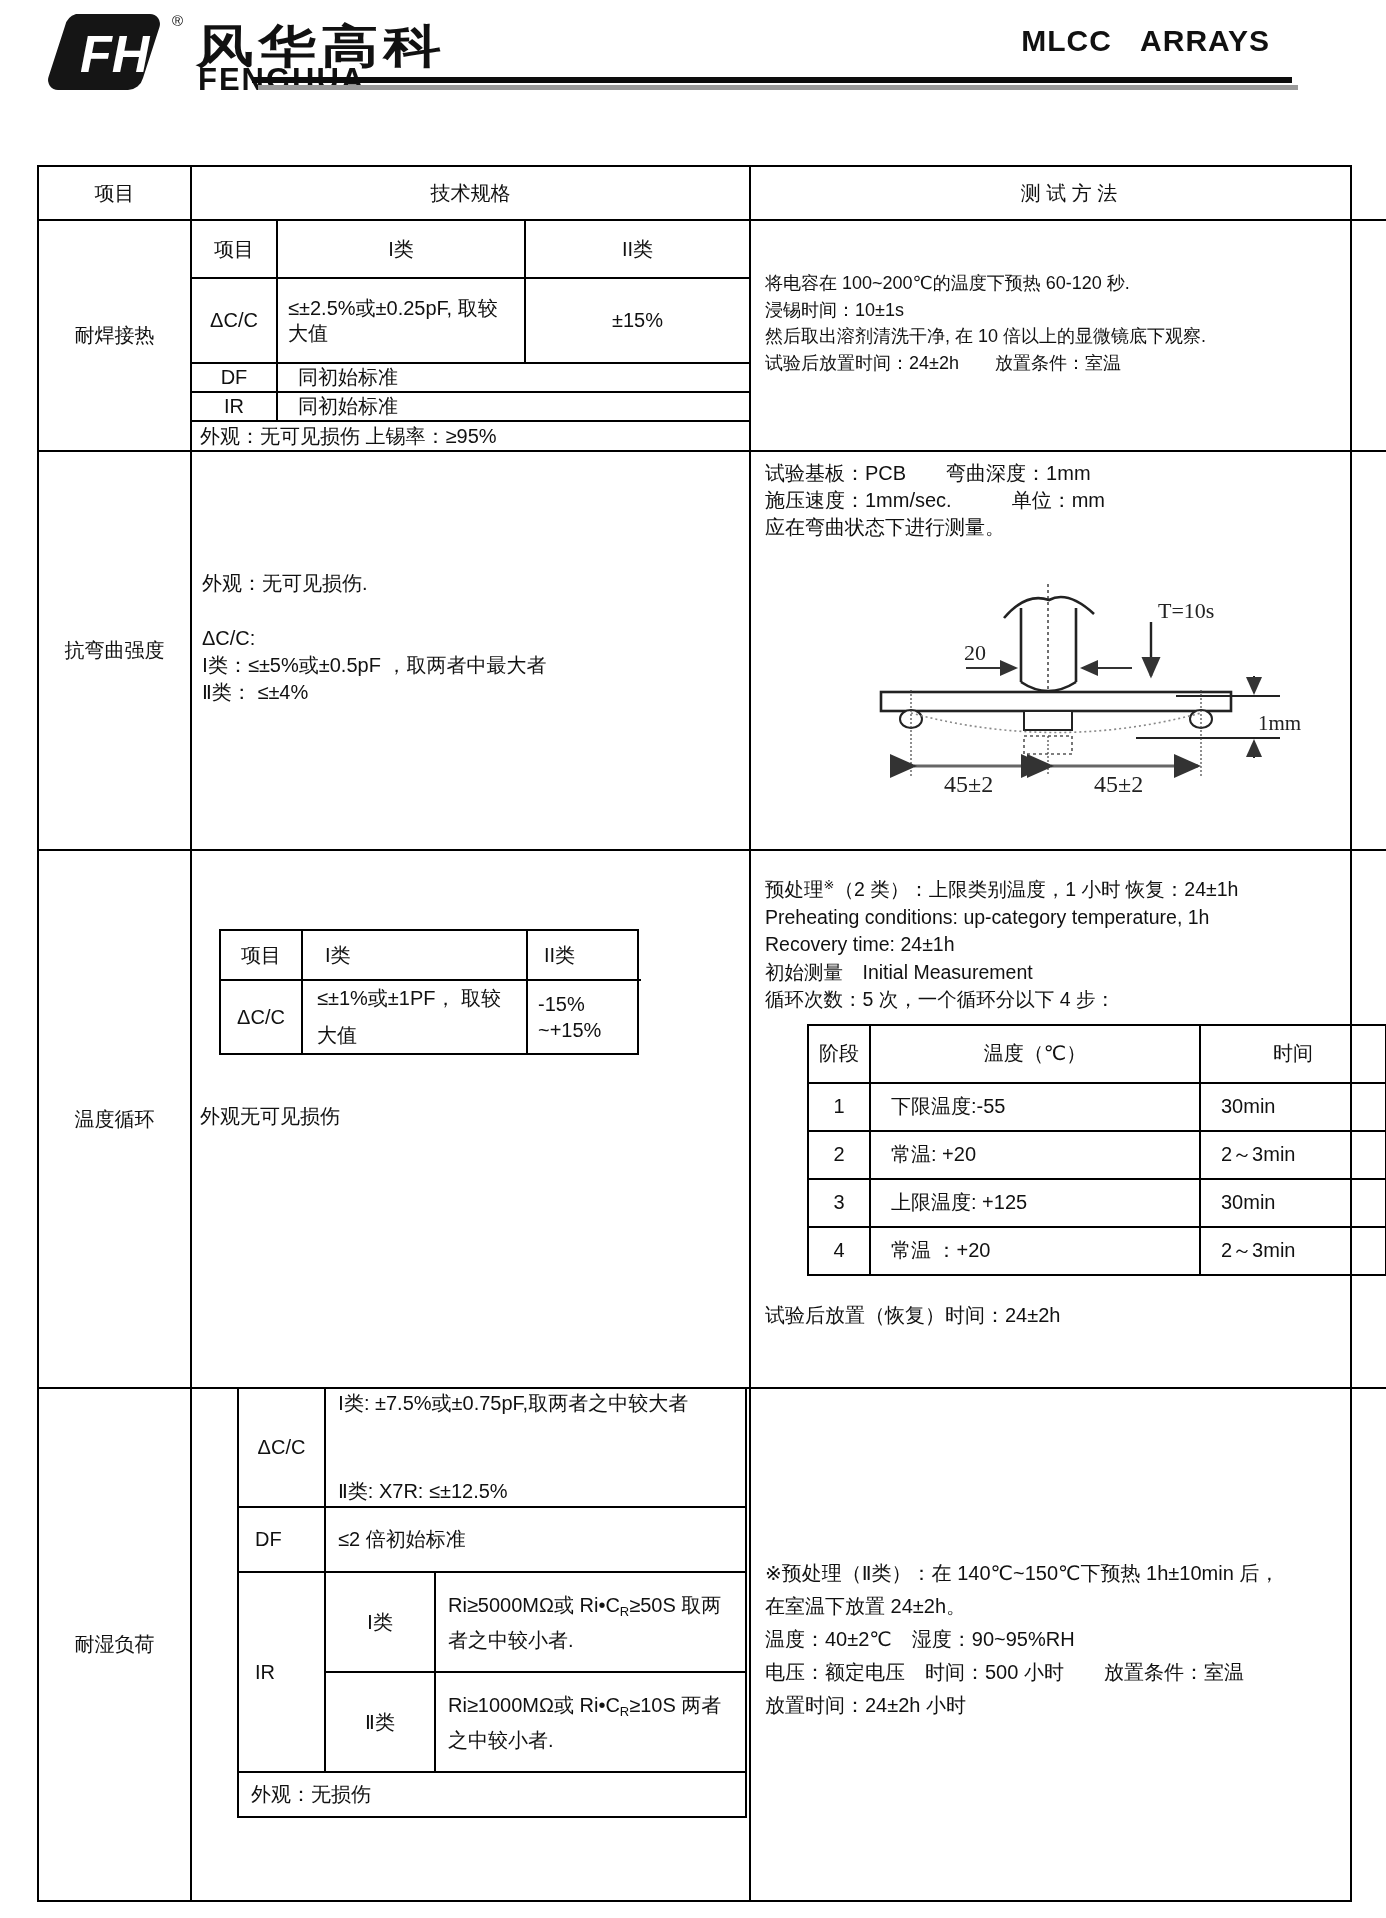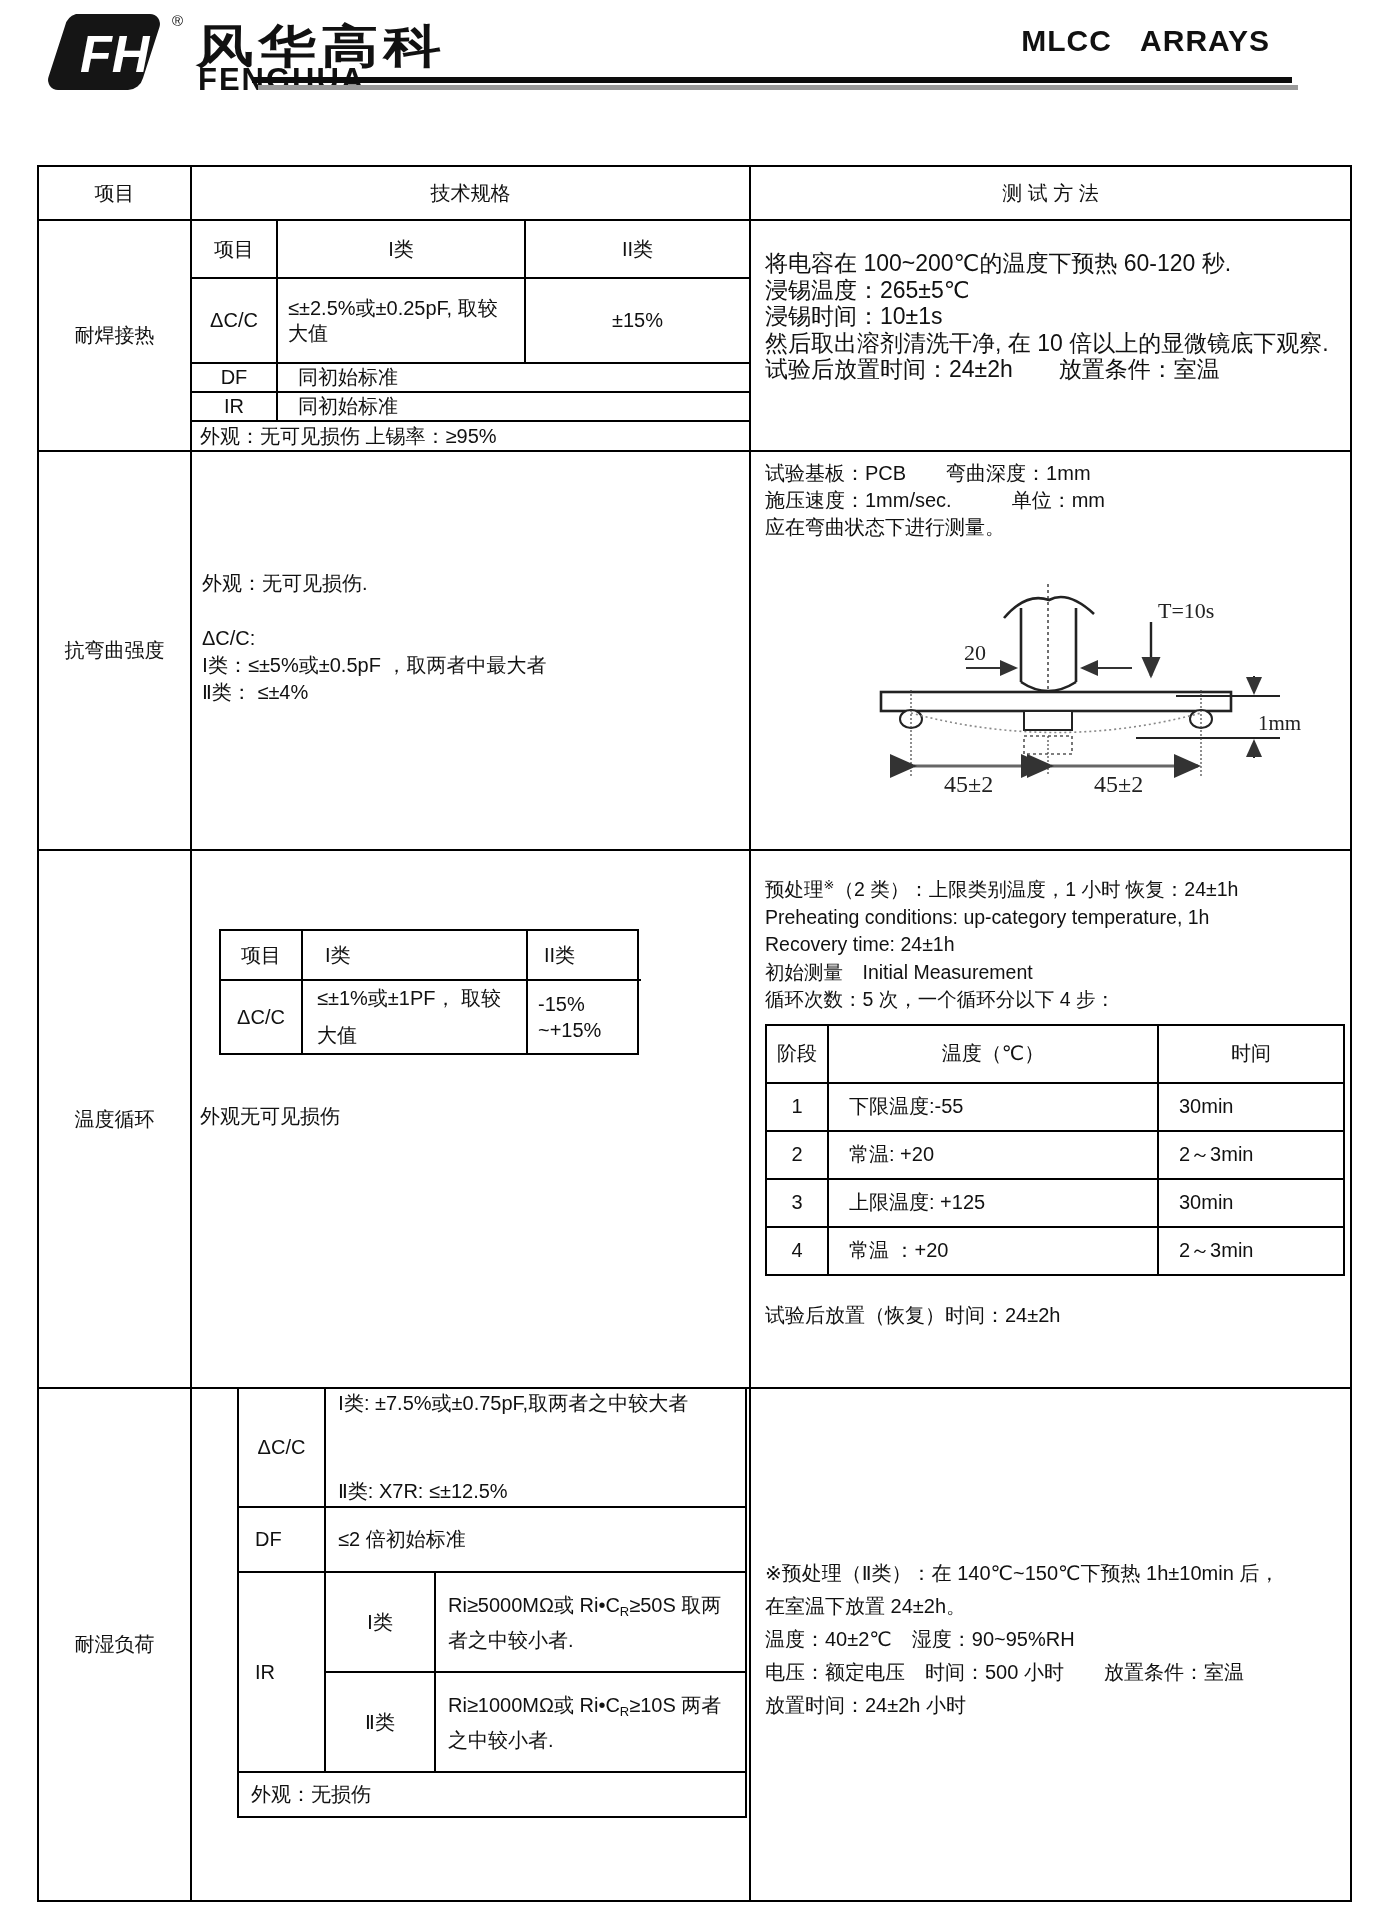--- a/index.html
+++ b/index.html
@@ -35,21 +35,21 @@
              grid-template-rows:56px 85px 29px 29px 1fr; }
   .r1-grid > div { display:flex; align-items:center; }
   .jc { justify-content:center; }
   .pl10 { padding-left:20px; }
   .pl8 { padding-left:8px; }
   .span2 { grid-column:2 / 4; }
   .span3 { grid-column:1 / 4; }
   .pad-val { padding:4px 8px 4px 10px; line-height:25px; }
 
   
-  .m1-block { padding:29px 0 0 14px; line-height:26.5px; font-size:23px; }
+  .m1-block { padding:49px 0 0 14px; line-height:26.5px; font-size:18px; }
   .m2-block { padding:8px 0 0 14px; line-height:27px; }
 
   
   .s2-block { padding:118px 0 0 10px; }
   .s2-app { margin-bottom:28px; }
   .s2-line { line-height:27px; }
 
   
   .bend-svg { position:absolute; left:55px; top:128px; }
 
@@ -57,21 +57,21 @@
   .s3-table { position:absolute; left:27px; top:78px; width:420px; border:2px solid #000;
               display:grid; grid-template-columns:80px 225px 115px; grid-template-rows:48px 74px; }
   .s3-table > div { display:flex; align-items:center; }
   .s3-app { position:absolute; left:8px; top:252px; }
 
   
   .m3-block { padding:20px 0 0 14px; }
   .m3-lines { line-height:27.5px; font-size:19.5px; }
   .cycle-table { margin-top:10px; width:580px; border:2px solid #000; display:grid;
                  grid-template-columns:60px 330px 1fr;
-                 grid-template-rows:56px 48px 48px 48px 48px; }
+                 grid-template-rows:56px 48px 48px 48px 48px;margin-left:42px; }
   .cycle-table > div { display:flex; align-items:center; }
   .recovery-line { margin-top:26px; }
 
   
   .s4-table { position:absolute; left:45px; top:-2px; width:510px; border:2px solid #000;
               display:grid; grid-template-columns:85px 110px 1fr;
               grid-template-rows:117px 65px 100px 100px 45px; }
   .s4-table > div { display:flex; align-items:center; }
   .s4-dcc-val { flex-direction:column; align-items:flex-start !important; justify-content:space-between;
                 padding-left:12px; line-height:29px; }
@@ -119,21 +119,20 @@
         <div class="jc bt">DF</div>
         <div class="bl bt pl10 span2">同初始标准</div>
         <div class="jc bt">IR</div>
         <div class="bl bt pl10 span2">同初始标准</div>
         <div class="bt pl8 span3">外观：无可见损伤 上锡率：≥95%</div>
       </div>
     </div>
     <div class="cell bl bt">
       <div class="m1-block">
         <div>将电容在 100~200℃的温度下预热 60-120 秒.</div>
-        <div>浸锡温度：265±5℃</div>
         <div>浸锡时间：10±1s</div>
         <div>然后取出溶剂清洗干净, 在 10 倍以上的显微镜底下观察.</div>
         <div>试验后放置时间：24±2h　　放置条件：室温</div>
       </div>
     </div>
 
     <div class="cell c-center bt">抗弯曲强度</div>
     <div class="cell bl bt">
       <div class="s2-block">
         <div class="s2-app">外观：无可见损伤.</div>

